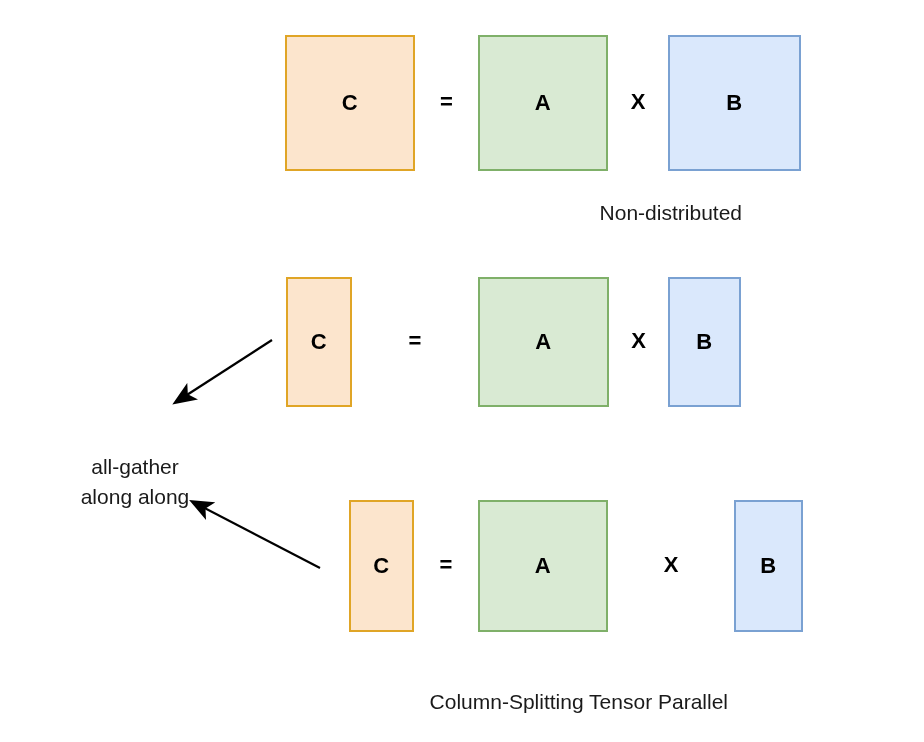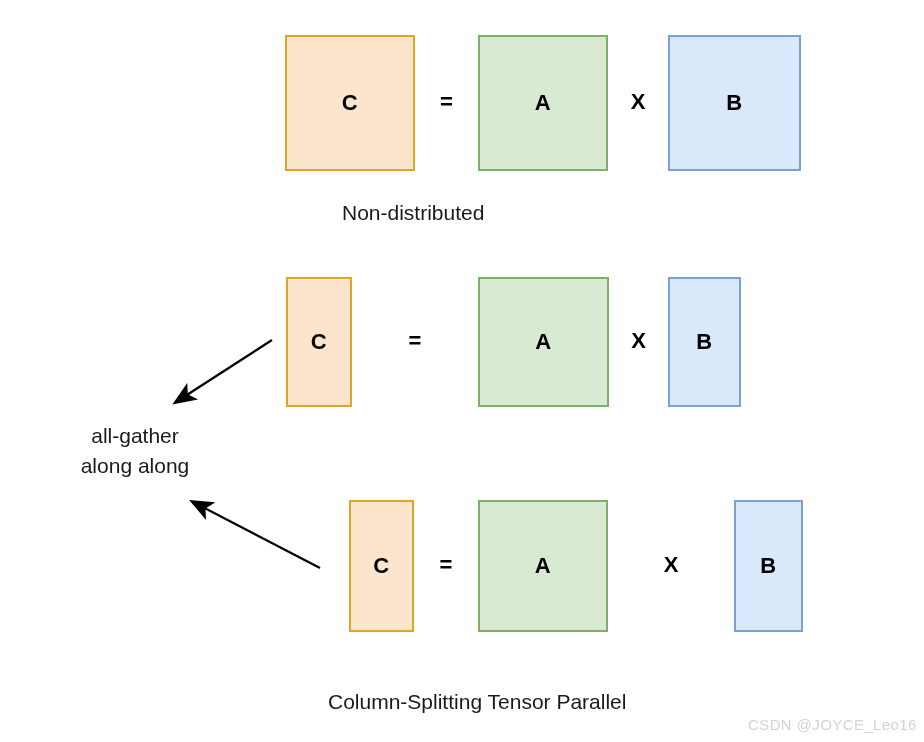--- a/index.html
+++ b/index.html
@@ -50,21 +50,21 @@
     color: #000000;
     line-height: 1;
     text-align: center;
     user-select: none;
   }
   .caption {
     position: absolute;
     font-size: 21px;
     color: #1a1a1a;
     line-height: 1.25;
-    text-align: left;
+    text-align: right;
     white-space: nowrap;
   }
   .side-label {
     position: absolute;
     font-size: 21px;
     color: #1a1a1a;
     line-height: 1.45;
     text-align: center;
     white-space: nowrap;
   }
@@ -122,30 +122,29 @@
   <div class="matrix-box box-a" id="r2b1" style="left: 478px; top: 500px; width: 130px; height: 132px;">
     <span class="matrix-label">A</span>
   </div>
   <div class="operator" id="r2x" style="left: 657px; top: 554px; width: 28px;">X</div>
   <div class="matrix-box box-b" id="r2b2" style="left: 734px; top: 500px; width: 69px; height: 132px;">
     <span class="matrix-label">B</span>
   </div>
 
   <div class="caption" id="cap-bottom" style="left: 328px; top: 689px; width: 400px;">Column-Splitting Tensor Parallel</div>
 
-  <div class="side-label" id="annot" style="left: 25px; top: 421px; width: 220px;">
+  <div class="side-label" id="annot" style="left: 25px; top: 452px; width: 220px;">
     <div>all-gather</div>
     <div>along along</div>
   </div>
 
   <svg class="arrow-layer" id="arrow-layer" viewBox="0 0 924 742">
     <defs>
       <marker id="arrowhead" markerWidth="11" markerHeight="9" refX="9" refY="4.5" orient="auto" markerUnits="strokeWidth">
         <path d="M0,0 L11,4.5 L0,9 L2.6,4.5 Z" fill="#000000"></path>
       </marker>
     </defs>
     <line id="arrow0" stroke="#000000" stroke-width="2.2" marker-end="url(#arrowhead)" x1="272" y1="340" x2="176" y2="402"></line>
     <line id="arrow1" stroke="#000000" stroke-width="2.2" marker-end="url(#arrowhead)" x1="320" y1="568" x2="193" y2="502"></line>
   </svg>
 
-  <div class="watermark" id="wm" style="left: 748px; top: 716px;">CSDN @JOYCE_Leo16</div>
 
 </div>
 
 </body></html>

